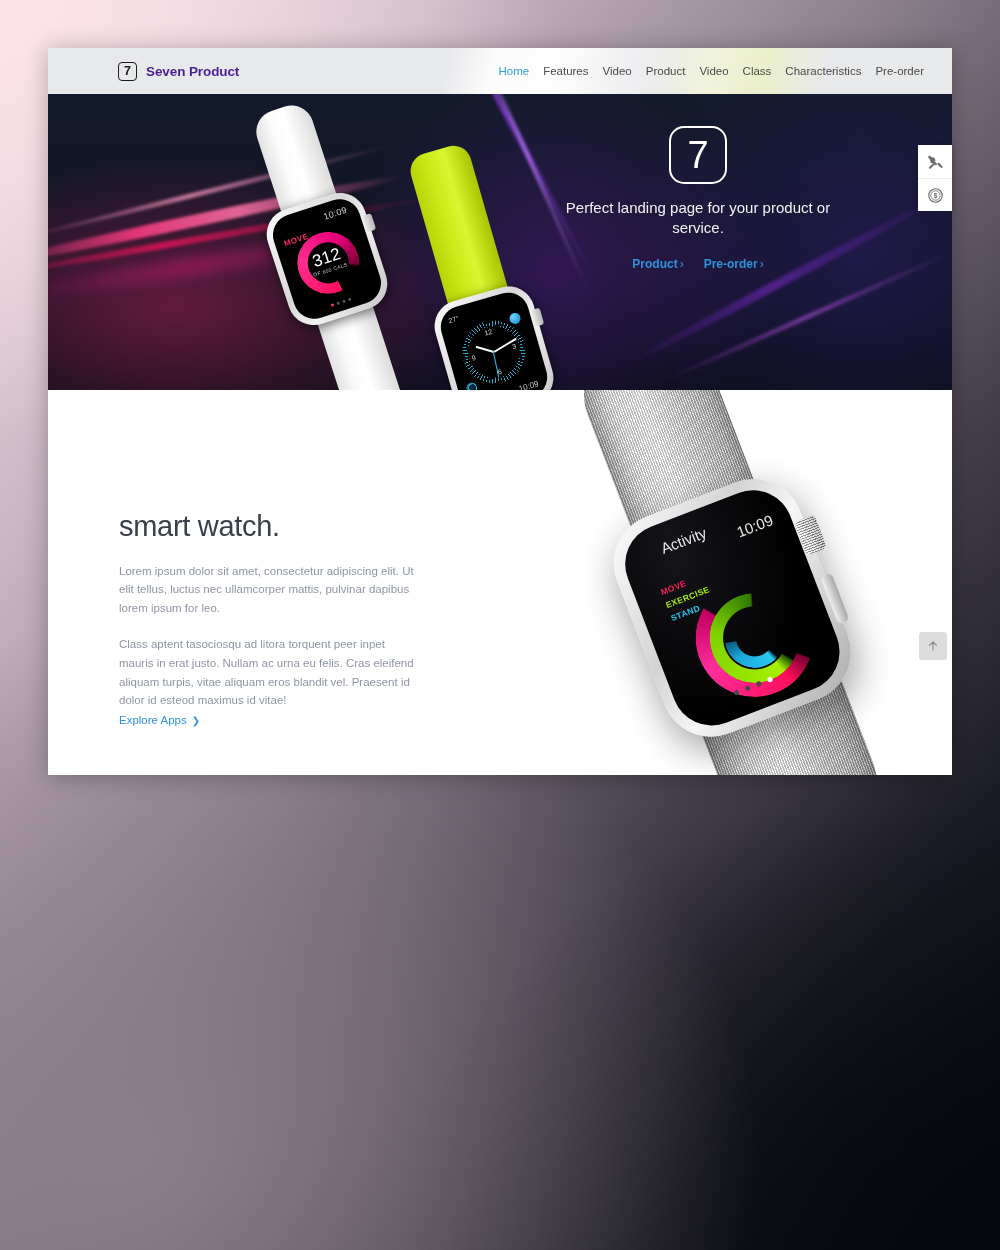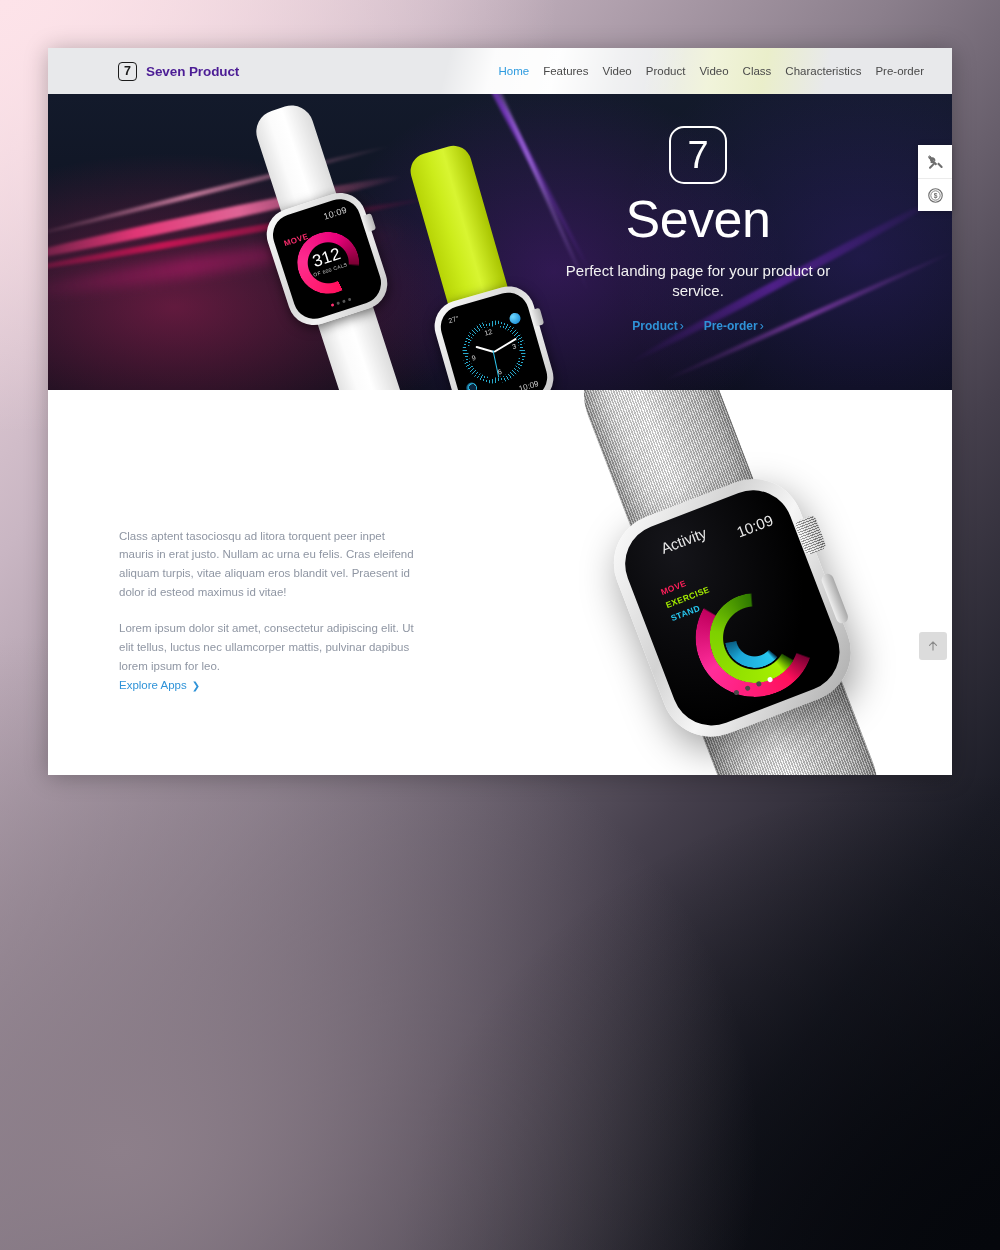--- a/index.html
+++ b/index.html
@@ -463,21 +463,20 @@
               <span class="hand min"></span>
               <span class="hand sec"></span>
             </div>
             <span class="w-time-b">10:09</span>
           </div>
         </div>
       </div>
 
       <div class="hero-copy">
         <div class="hero-badge">7</div>
-        <h1 class="hero-title">Seven</h1>
         <p class="hero-tagline">Perfect landing page for your product or service.</p>
         <div class="hero-actions">
           <a class="hero-cta" href="#">
             <span>Product</span><span class="chev">›</span>
           </a>
           <a class="hero-cta" href="#">
             <span>Pre-order</span><span class="chev">›</span>
           </a>
         </div>
       </div>
@@ -510,23 +509,24 @@
               <i></i>
               <i class="on"></i>
             </div>
           </div>
         </div>
       </div>
 
       <div class="content-text">
         <h2 class="content-heading">
           <br>
+          <span>smart watch.</span>
         </h2>
+        <p class="content-p">Lorem ipsum dolor sit amet, consectetur adipiscing elit. Ut elit tellus, luctus nec ullamcorper mattis, pulvinar dapibus lorem ipsum for leo.</p>
         <p class="content-p">Class aptent tasociosqu ad litora torquent peer inpet mauris in erat justo. Nullam ac urna eu felis. Cras eleifend aliquam turpis, vitae aliquam eros blandit vel. Praesent id dolor id esteod maximus id vitae!</p>
-        <p class="content-p">Lorem ipsum dolor sit amet, consectetur adipiscing elit. Ut elit tellus, luctus nec ullamcorper mattis, pulvinar dapibus lorem ipsum for leo.</p>
         <a class="content-link" href="#">
           <span>Explore Apps</span><span class="chev">❯</span>
         </a>
       </div>
     </section>
 
   </div>
 
   <div class="side-toolbar">
     <div class="side-tool">

